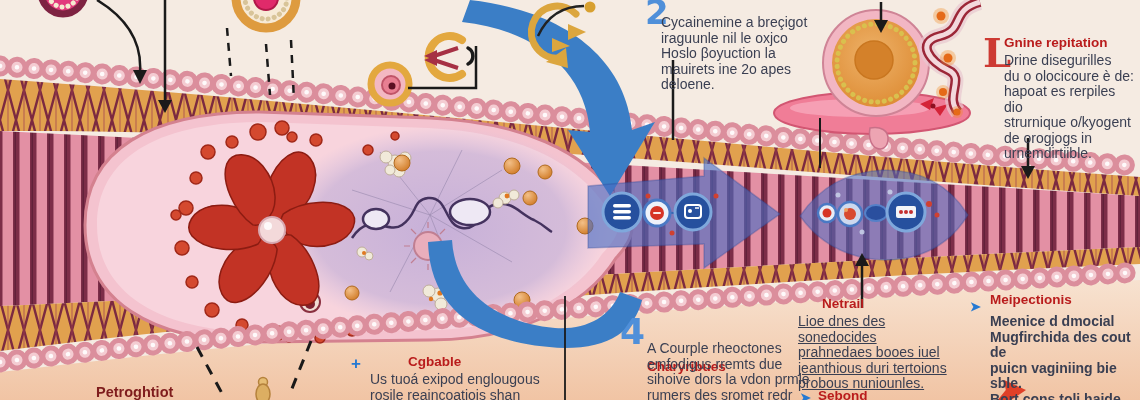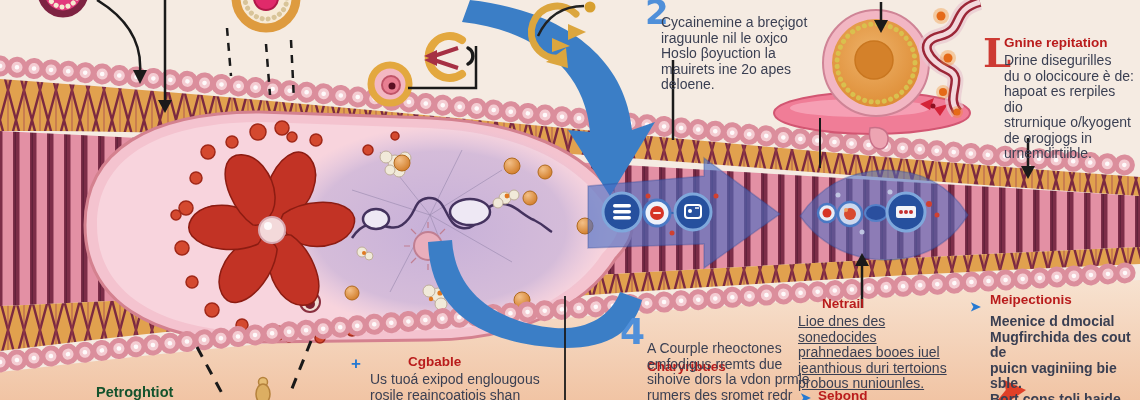--- a/index.html
+++ b/index.html
@@ -424,16 +424,16 @@
   <div class="body" style="left:370px;top:372px;width:170px;">Us tuoá exipod englougous
 rosile reaincoatiois shan</div>
 </div>
 
 <div class="block">
   <div class="marker" style="left:800px;top:391px;">➤</div>
   <div class="heading" style="left:818px;top:389px;">Sebond</div>
 </div>
 
 <div class="block">
-  <div class="heading" style="left:96px;top:385px;font-size:14.5px;color:#14532d;">Petroghtiot</div>
+  <div class="heading" style="left:96px;top:385px;font-size:14.5px;color:#7f1d1d;">Petroghtiot</div>
 </div>
 
 </div>
 
 </body></html>

